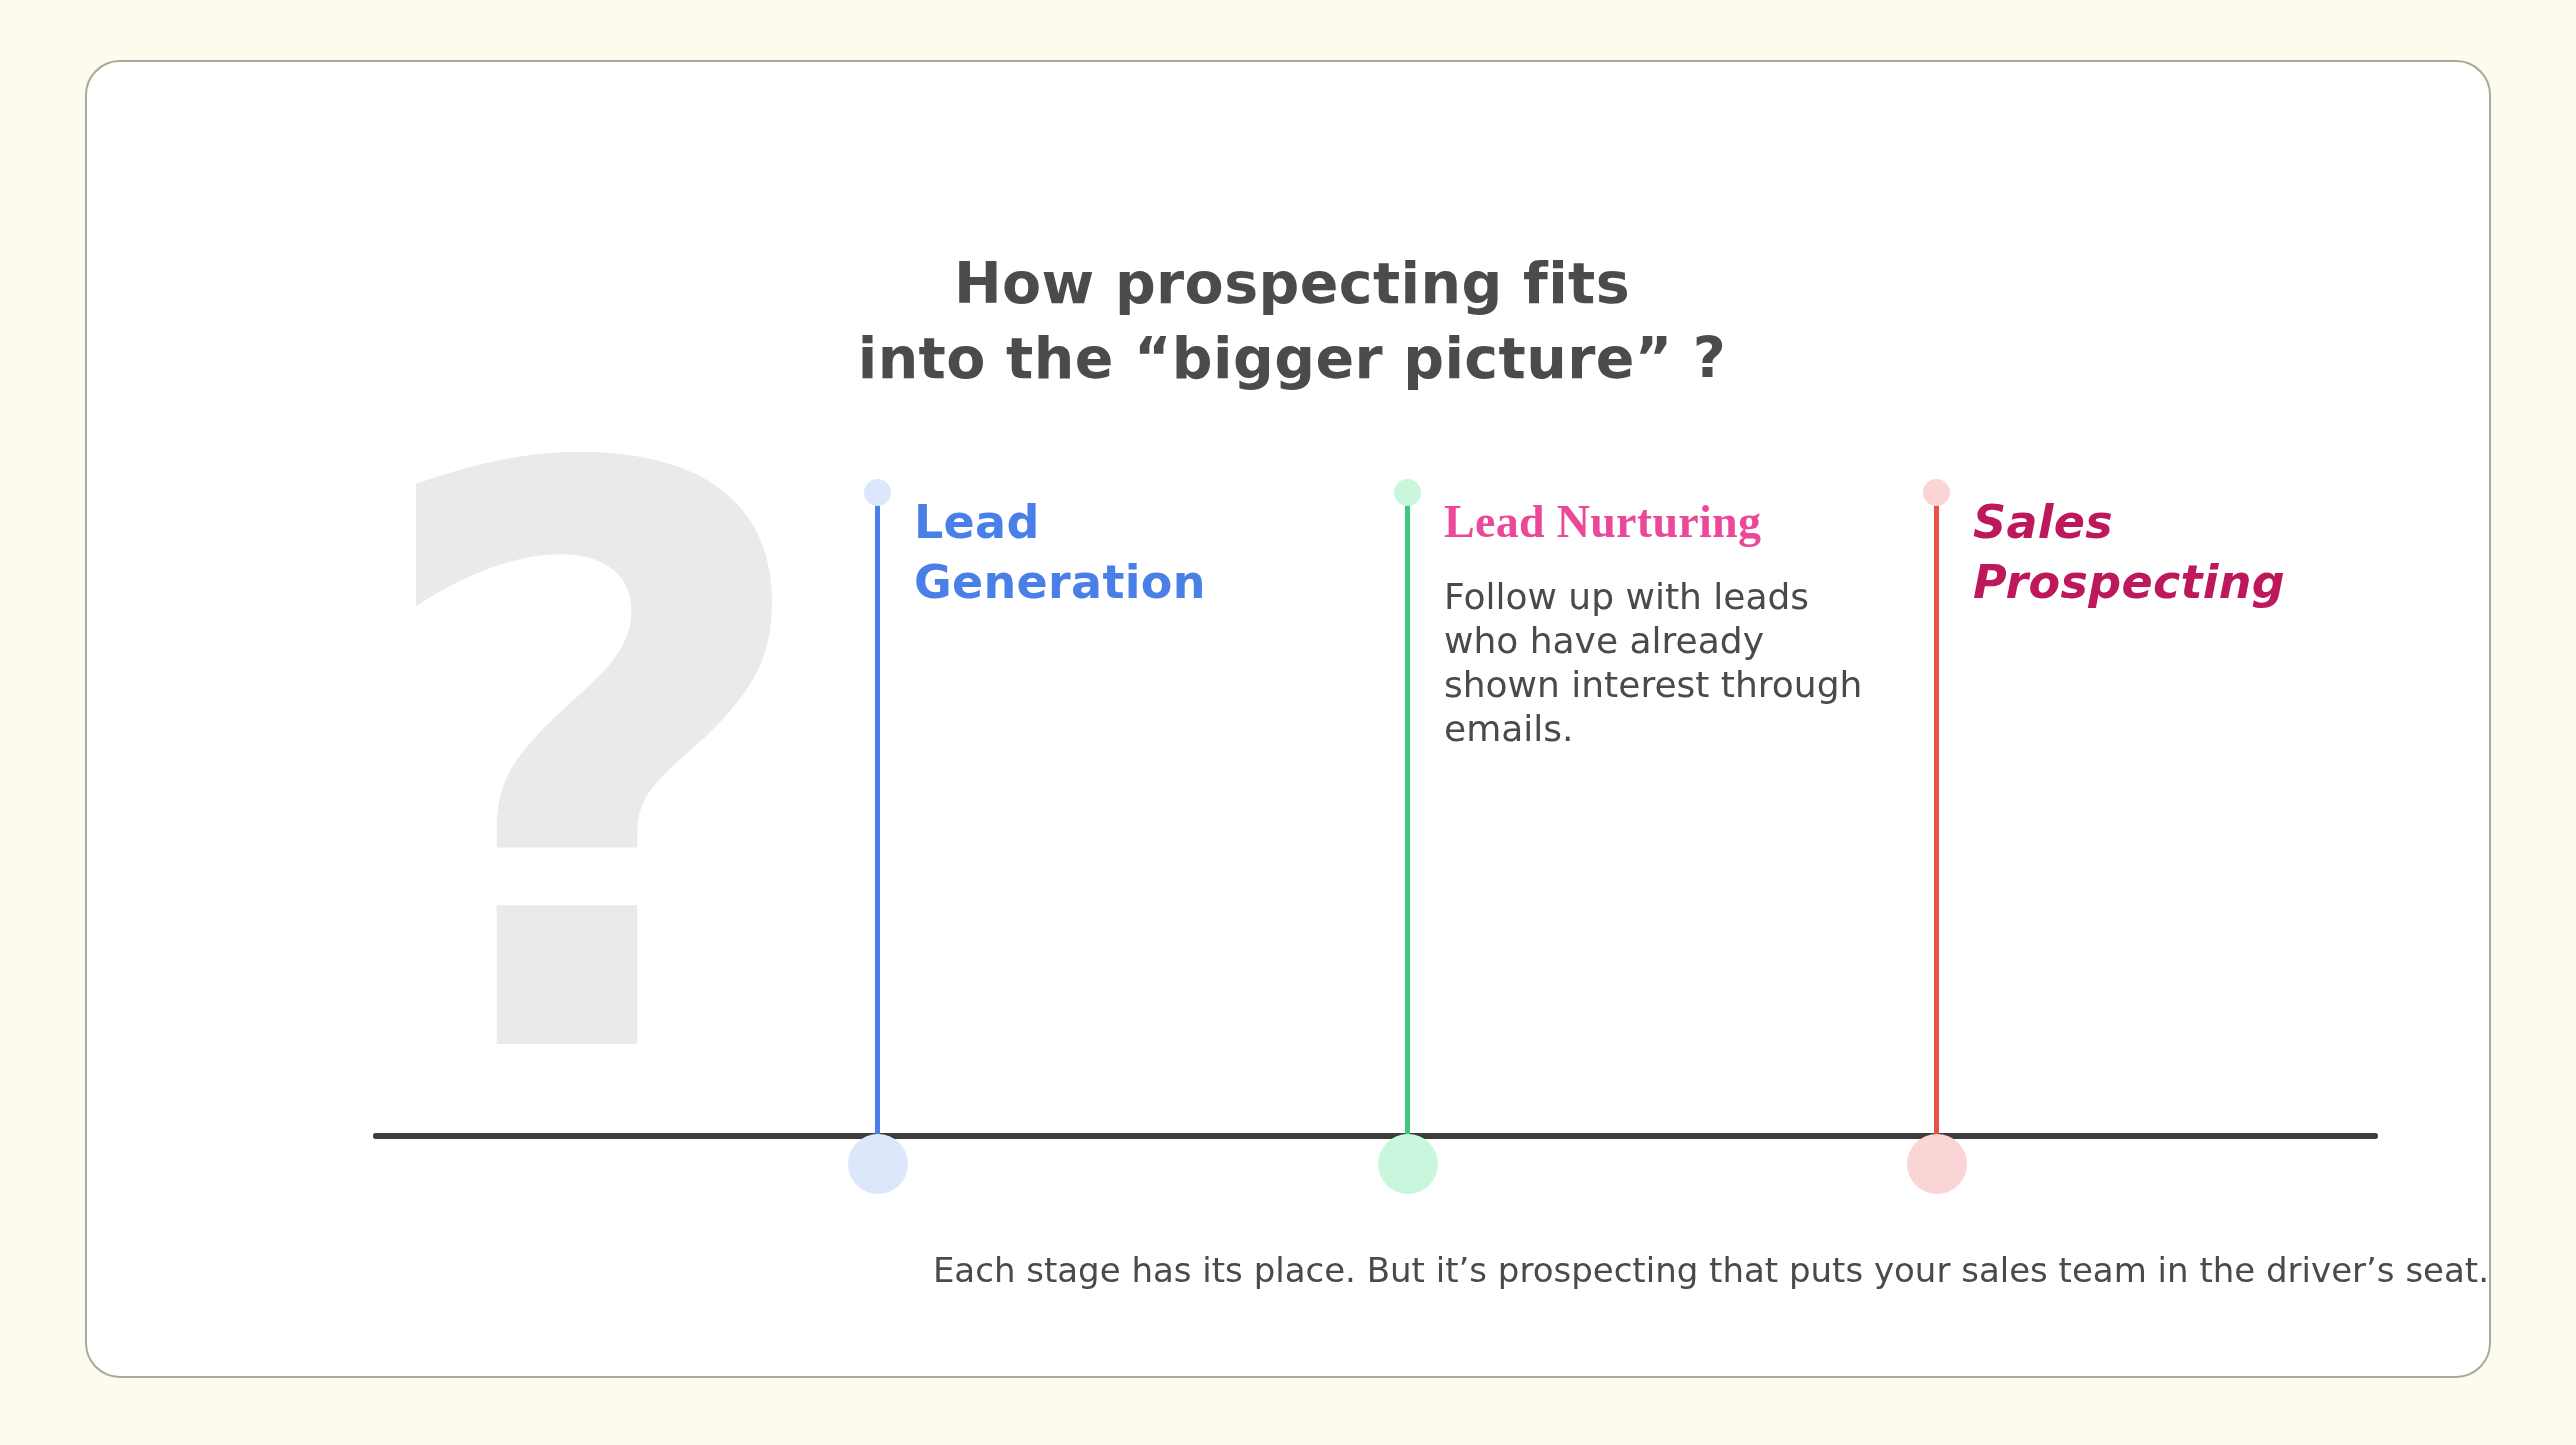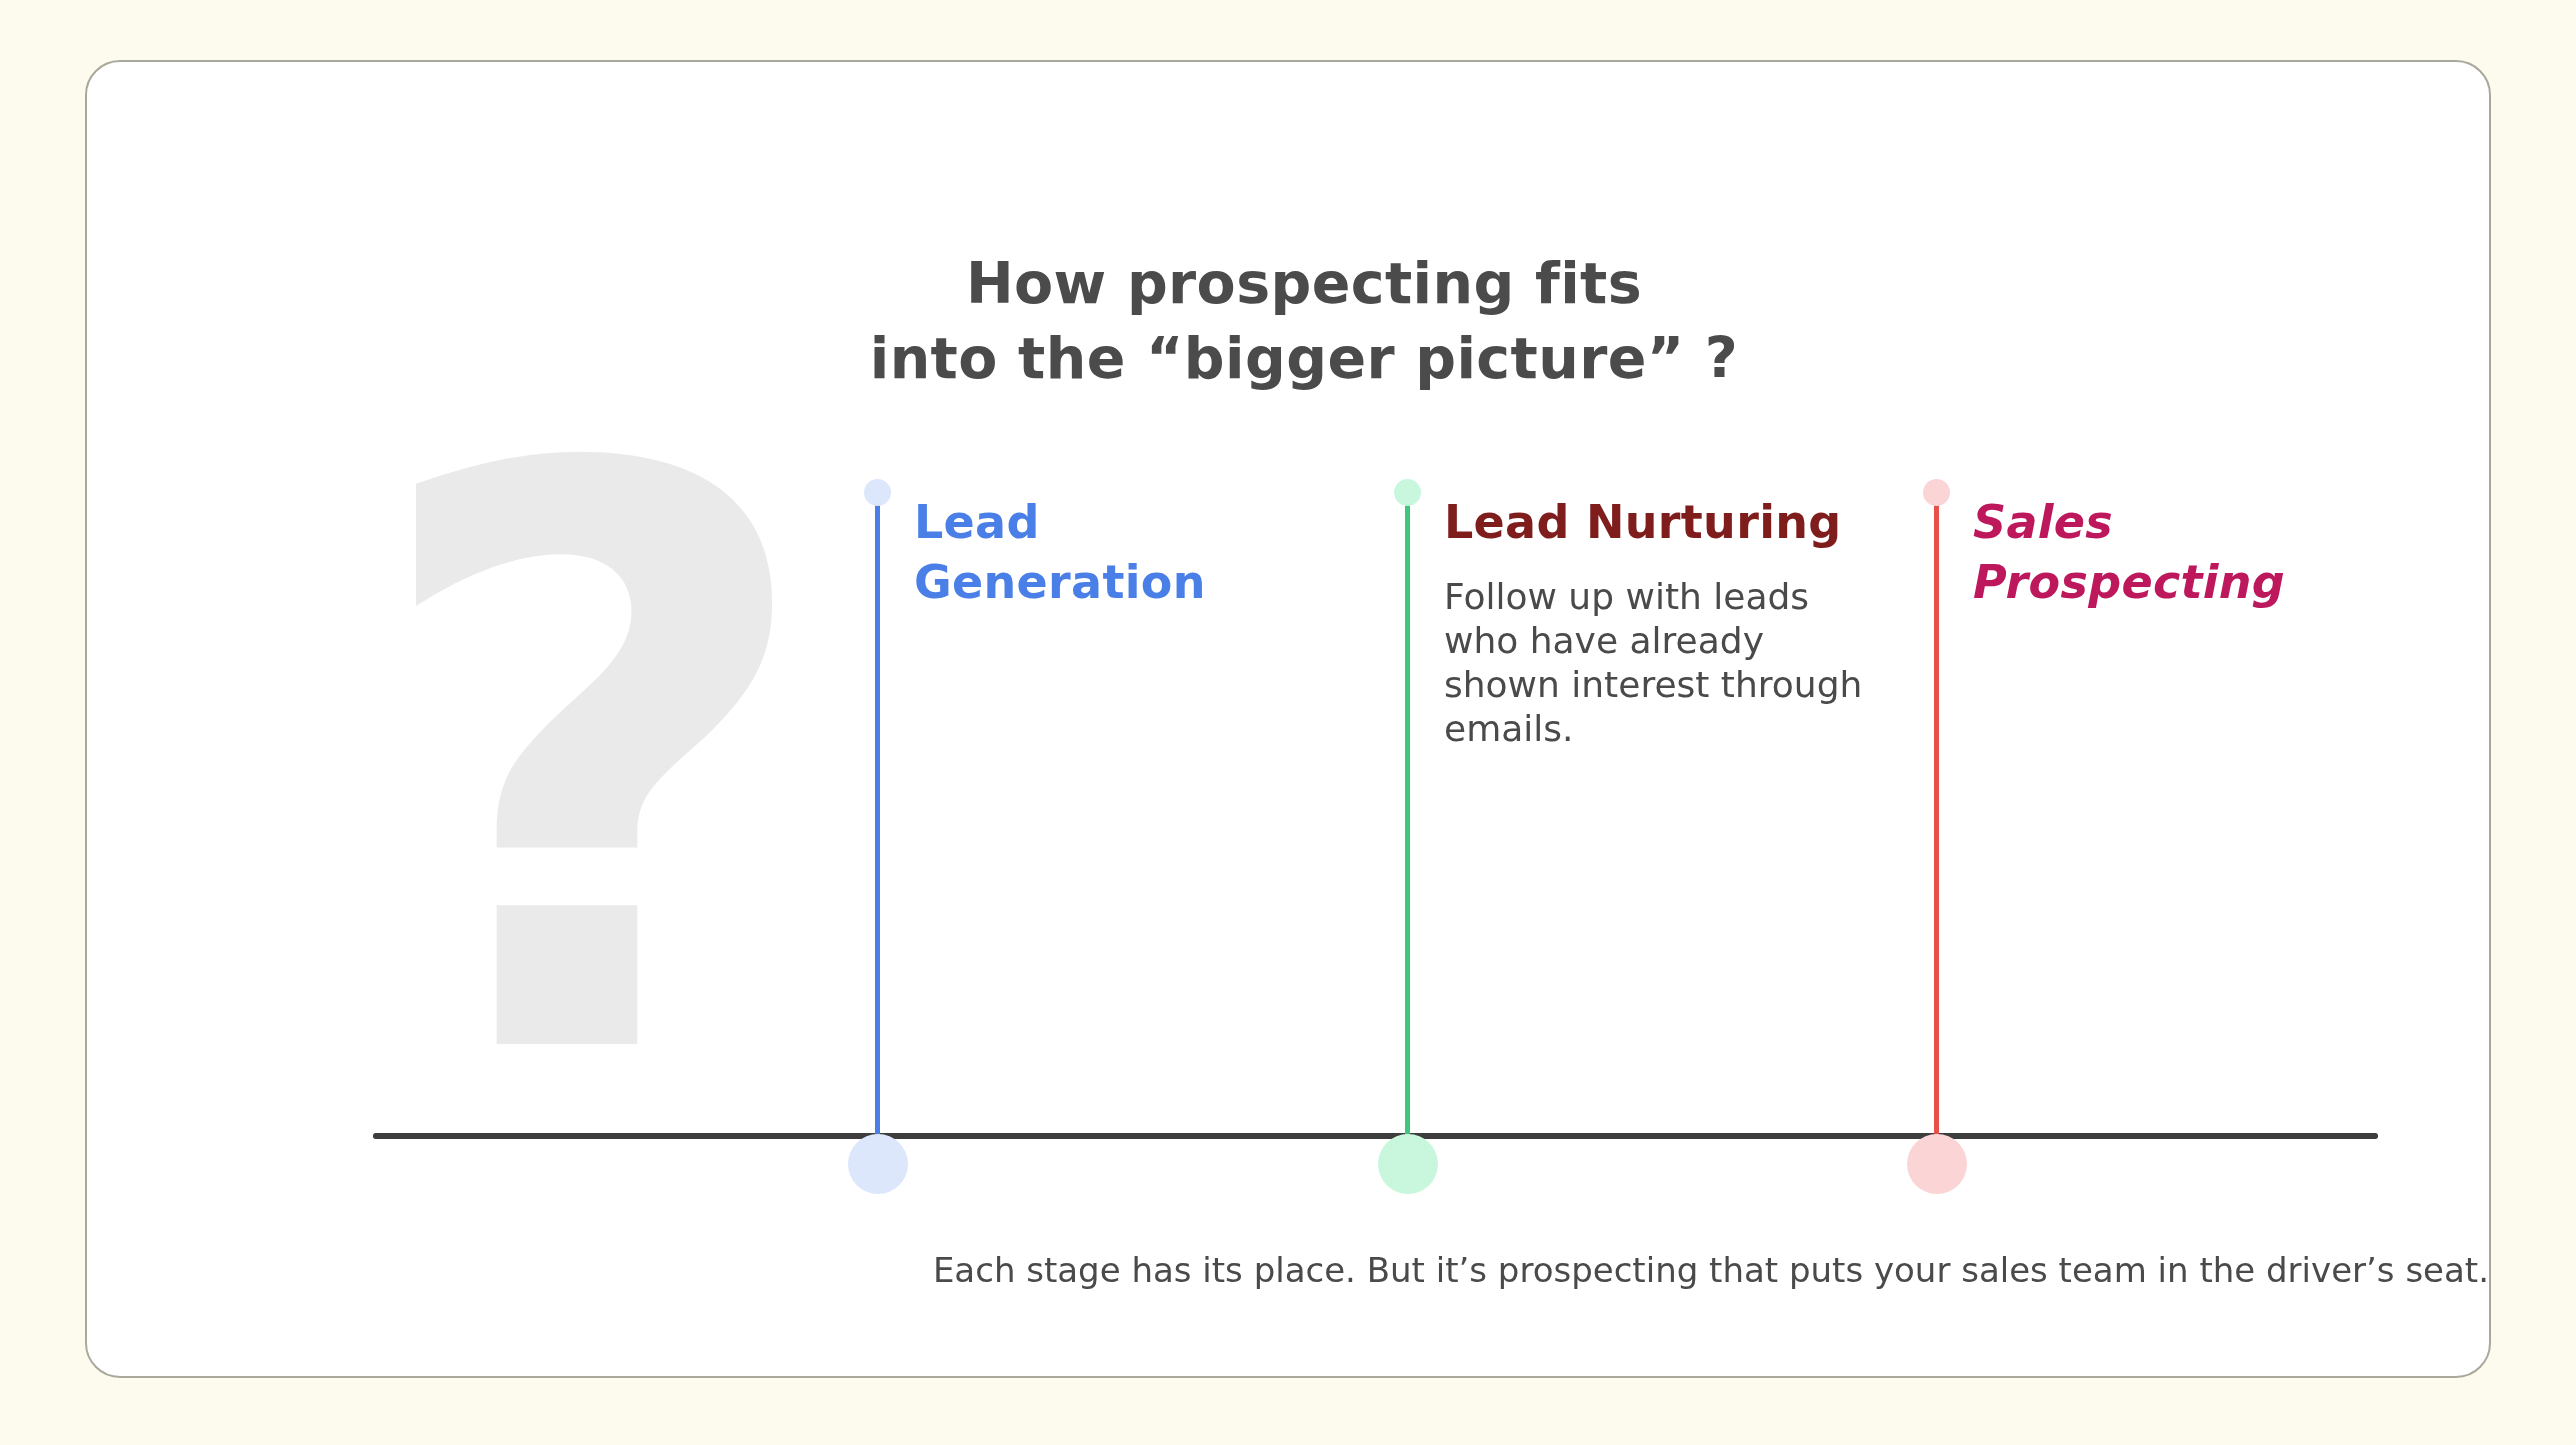--- a/index.html
+++ b/index.html
@@ -23,21 +23,21 @@
     background: #ffffff;
     border: 2.7px solid #a9a99b;
     border-radius: 35px;
     box-sizing: border-box;
     overflow: hidden;
   }
 
   
   .title {
     position: absolute;
-    left: 16px;
+    left: 4px;
     top: 146px;
     width: 100%;
     text-align: center;
     color: #4b4b4b;
     font-family: "DejaVu Sans", sans-serif;
     font-weight: bold;
     font-size: 57px;
     line-height: 75px;
     letter-spacing: 0.4px;
   }
@@ -165,21 +165,21 @@
     <div class="stage-body">
       <div class="stage-heading" style="color: rgb(74, 127, 232);">Lead Generation</div>
     </div>
   </div>
 
   <div class="stage" id="stage-1">
     <div class="stage-line" style="background: rgb(62, 200, 127);"></div>
     <div class="stage-dot-top" style="background: rgb(201, 247, 222);"></div>
     <div class="stage-dot-bottom" style="background: rgb(201, 247, 222);"></div>
     <div class="stage-body">
-      <div class="stage-heading" style="color: #7f1d1d;">Lead Nurturing</div>
+      <div class="stage-heading" style="color: #ec4899; font-family: Liberation Serif, serif;">Lead Nurturing</div>
       <p class="stage-desc">Follow up with leads who have already shown interest through emails.</p>
     </div>
   </div>
 
   <div class="stage" id="stage-2">
     <div class="stage-line" style="background: rgb(232, 80, 74);"></div>
     <div class="stage-dot-top" style="background: rgb(251, 213, 213);"></div>
     <div class="stage-dot-bottom" style="background: rgb(251, 213, 213);"></div>
     <div class="stage-body">
       <div class="stage-heading" style="color: #be185d; font-style: italic;">Sales Prospecting</div>

